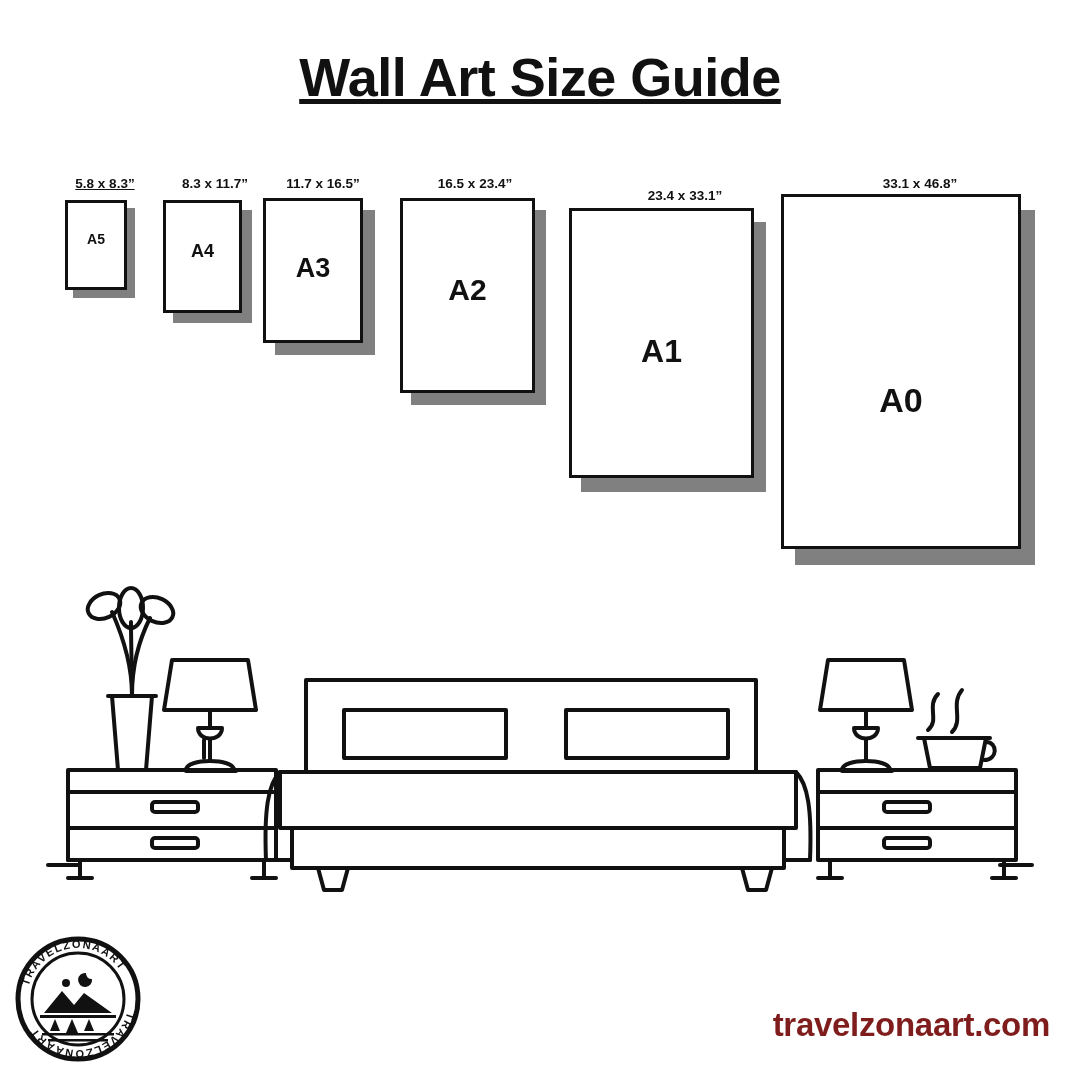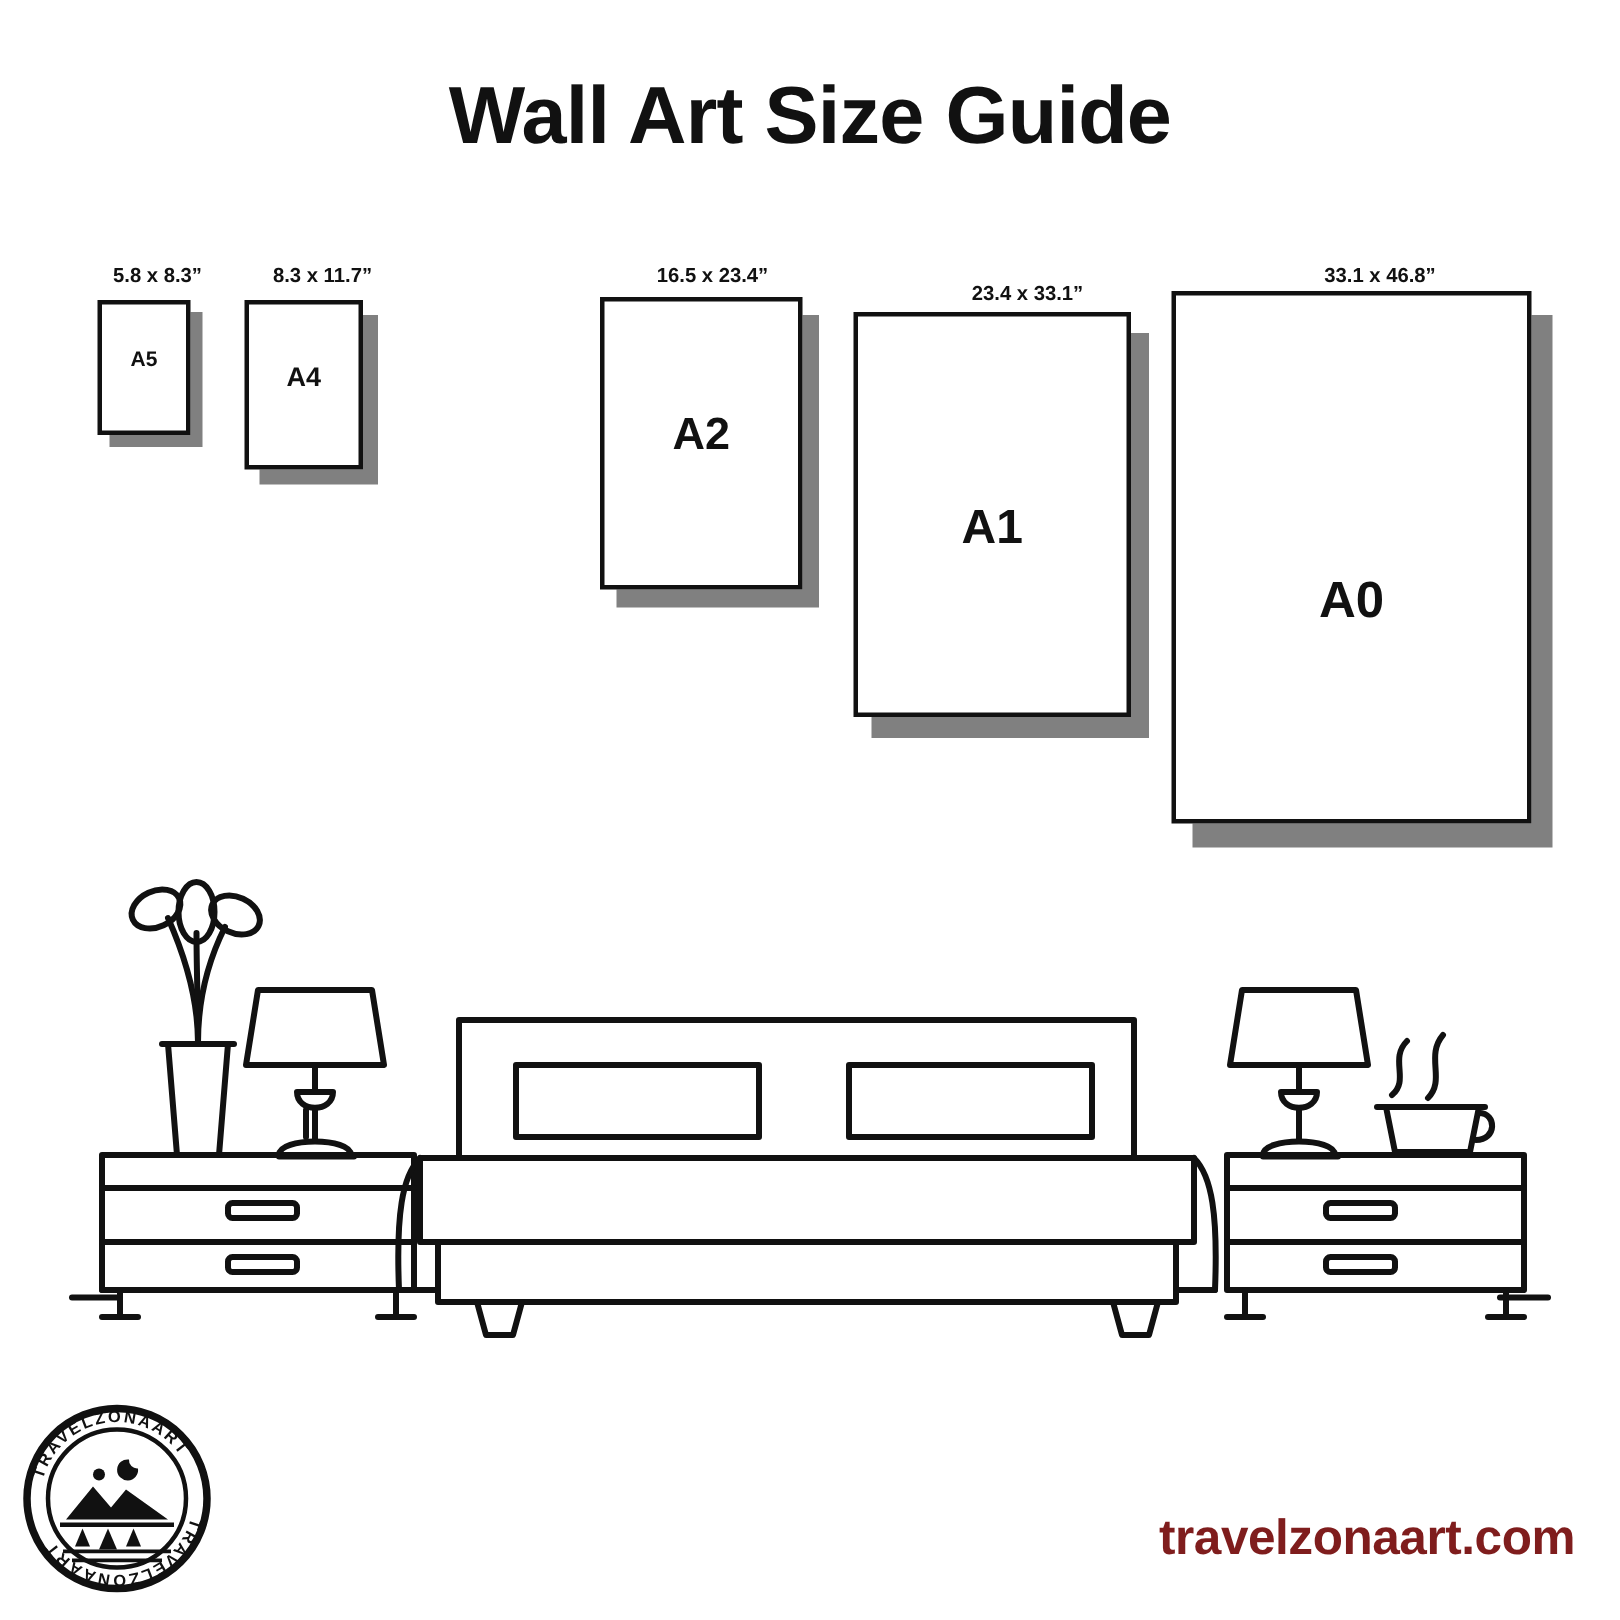--- a/index.html
+++ b/index.html
@@ -20,20 +20,21 @@
   #page-title {
     position: absolute;
     top: 46px;
     left: 0;
     width: 1080px;
     text-align: center;
     font-size: 54px;
     font-weight: bold;
     letter-spacing: -0.5px;
     color: #111111;
+    text-decoration: underline;
   }
 
   
   #frames {
     position: absolute;
     top: 170px;
     left: 0;
     width: 1080px;
     height: 420px;
   }
@@ -94,35 +95,42 @@
   }
 </style>
 </head>
 <body>
 
 <div id="page-title">Wall Art Size Guide</div>
 
 <div id="frames">
 
   <div class="frame-group" style="left:55px; top:0px; width:100px; height:140px;">
-    <div class="frame-dim" style="left:0px; top:6px; width:100px;">5.8 x 8.3”</div>
+    <div class="frame-dim" style="left:0px; top:6px; width:100px;text-decoration:underline;">5.8 x 8.3”</div>
     <div class="frame-shadow" style="left:18px; top:38px; width:62px; height:90px;"></div>
     <div class="frame-box" style="left:10px; top:30px; width:62px; height:90px;">
       <div class="frame-label" style="top:28px; font-size:14px;">A5</div>
     </div>
   </div>
 
   <div class="frame-group" style="left:155px; top:0px; width:120px; height:170px;">
     <div class="frame-dim" style="left:0px; top:6px; width:120px;">8.3 x 11.7”</div>
     <div class="frame-shadow" style="left:18px; top:40px; width:79px; height:113px;"></div>
     <div class="frame-box" style="left:8px; top:30px; width:79px; height:113px;">
       <div class="frame-label" style="top:38px; font-size:18px;">A4</div>
     </div>
   </div>
 
+  <div class="frame-group" style="left:258px; top:0px; width:145px; height:210px;">
+    <div class="frame-dim" style="left:0px; top:6px; width:130px;">11.7 x 16.5”</div>
+    <div class="frame-shadow" style="left:17px; top:40px; width:100px; height:145px;"></div>
+    <div class="frame-box" style="left:5px; top:28px; width:100px; height:145px;">
+      <div class="frame-label" style="top:52px; font-size:27px;">A3</div>
+    </div>
+  </div>
 
   <div class="frame-group" style="left:395px; top:0px; width:185px; height:260px;">
     <div class="frame-dim" style="left:0px; top:6px; width:160px;">16.5 x 23.4”</div>
     <div class="frame-shadow" style="left:16px; top:40px; width:135px; height:195px;"></div>
     <div class="frame-box" style="left:5px; top:28px; width:135px; height:195px;">
       <div class="frame-label" style="top:72px; font-size:30px;">A2</div>
     </div>
   </div>
 
   <div class="frame-group" style="left:565px; top:0px; width:240px; height:340px;margin-top:12px;">

